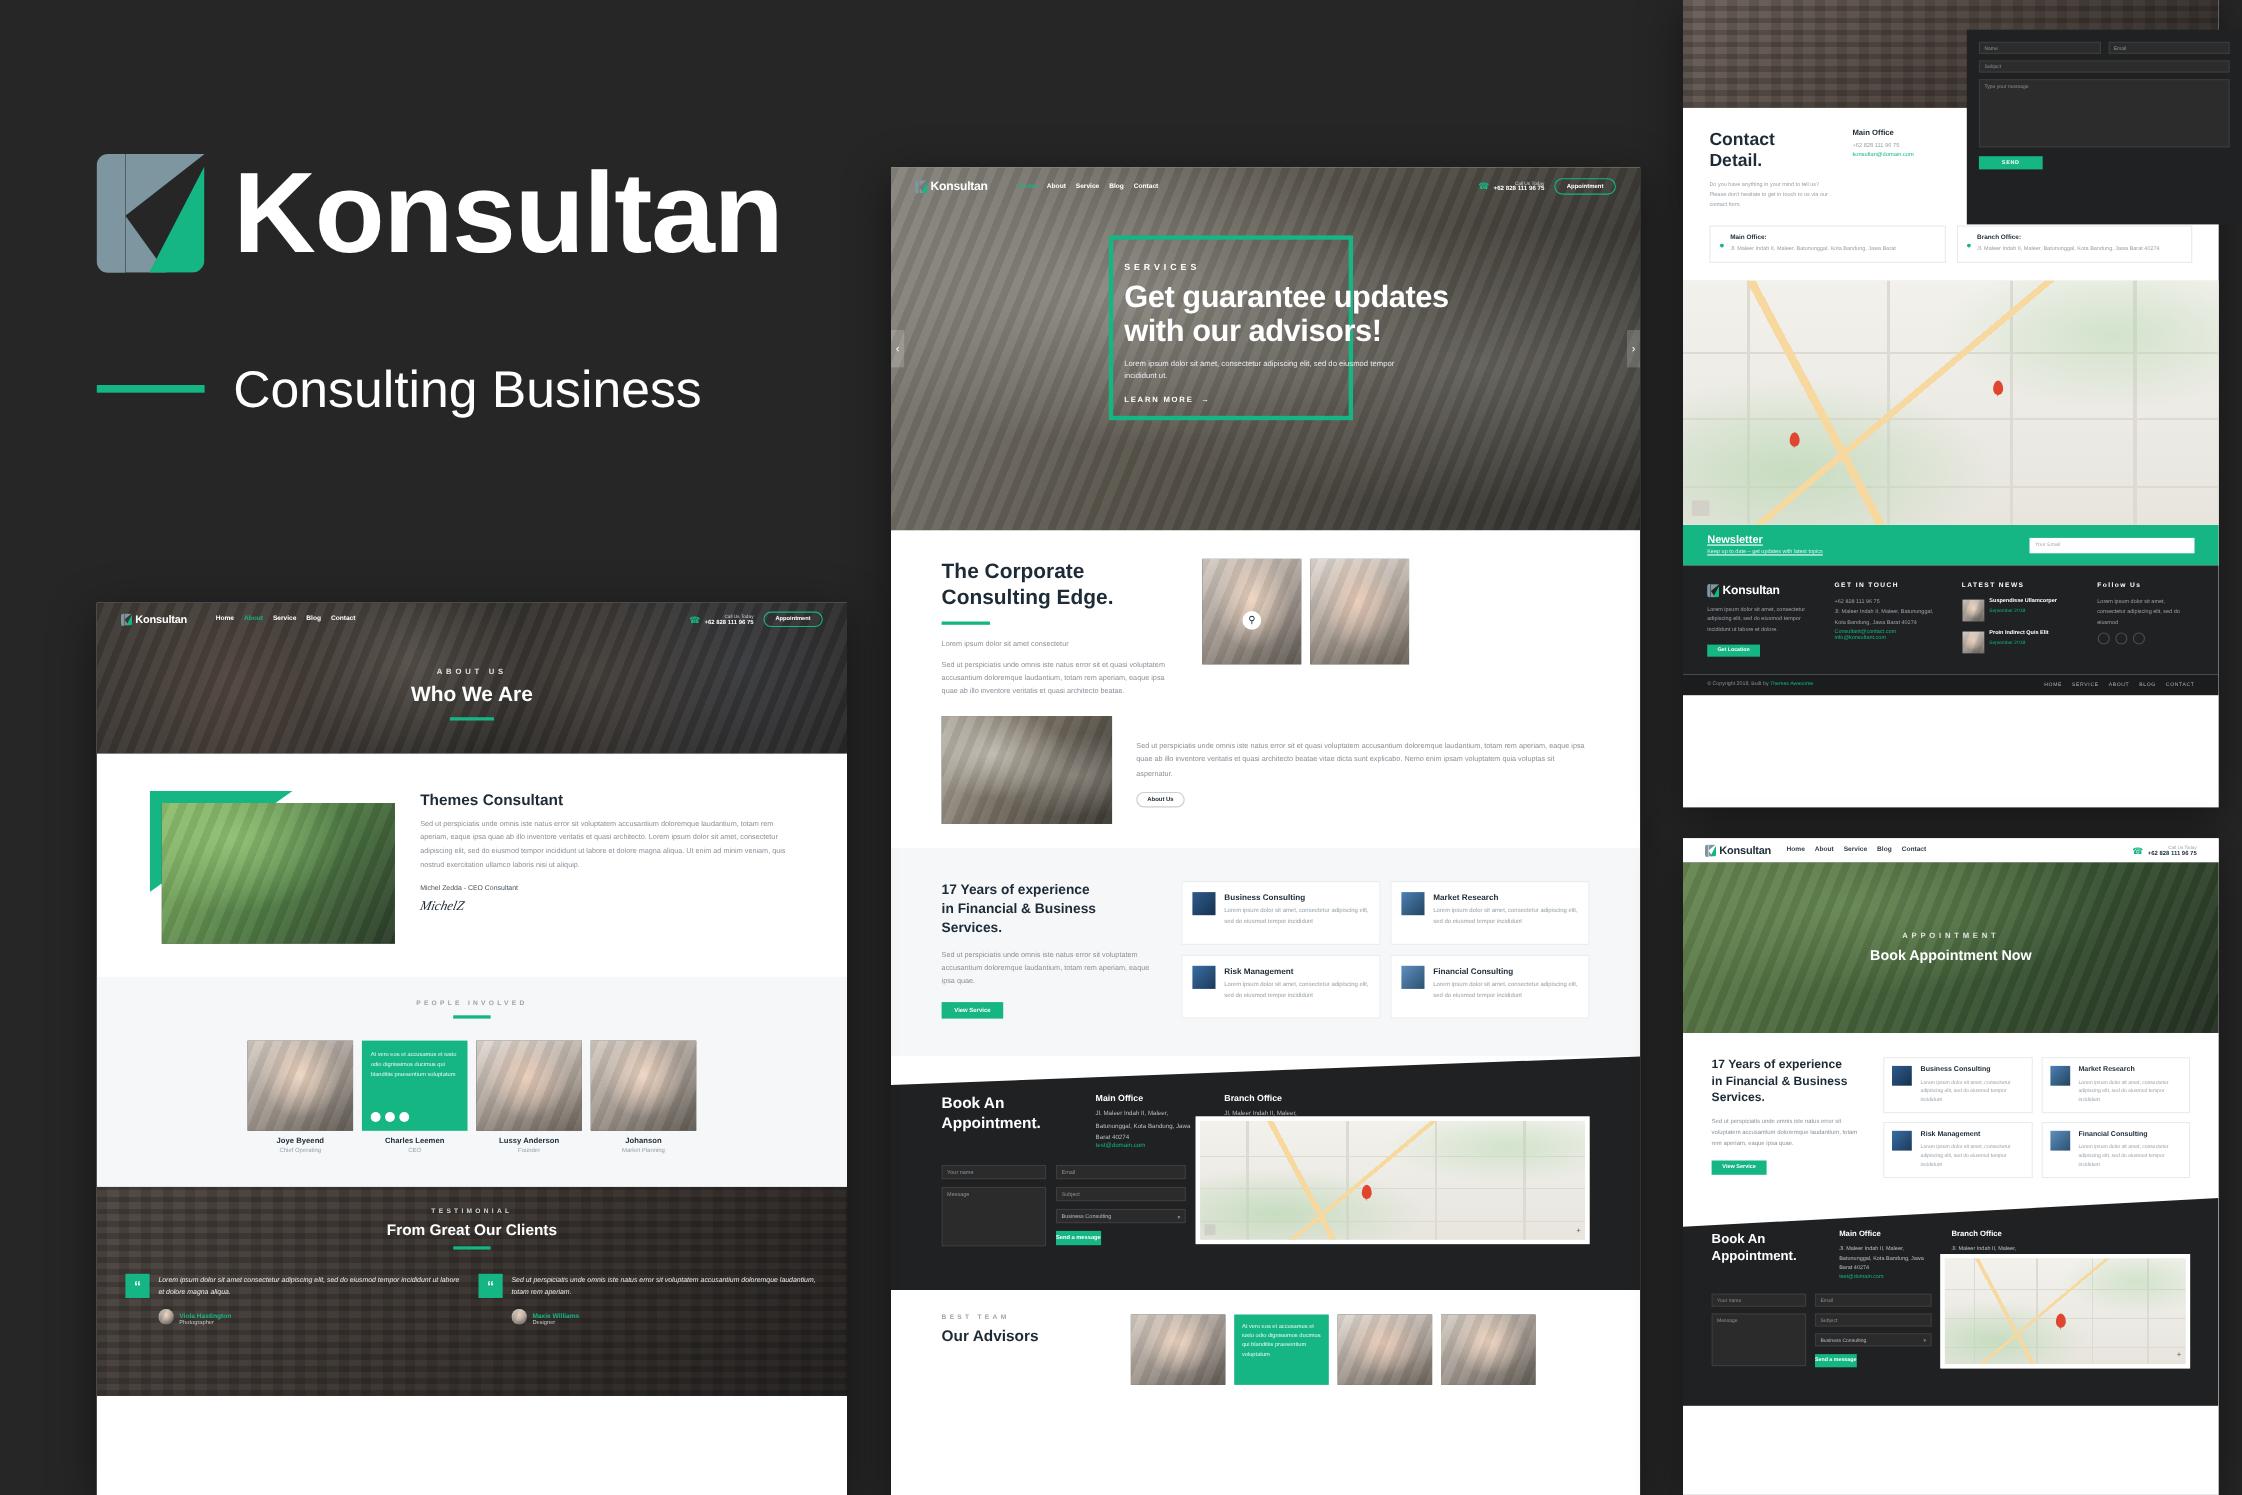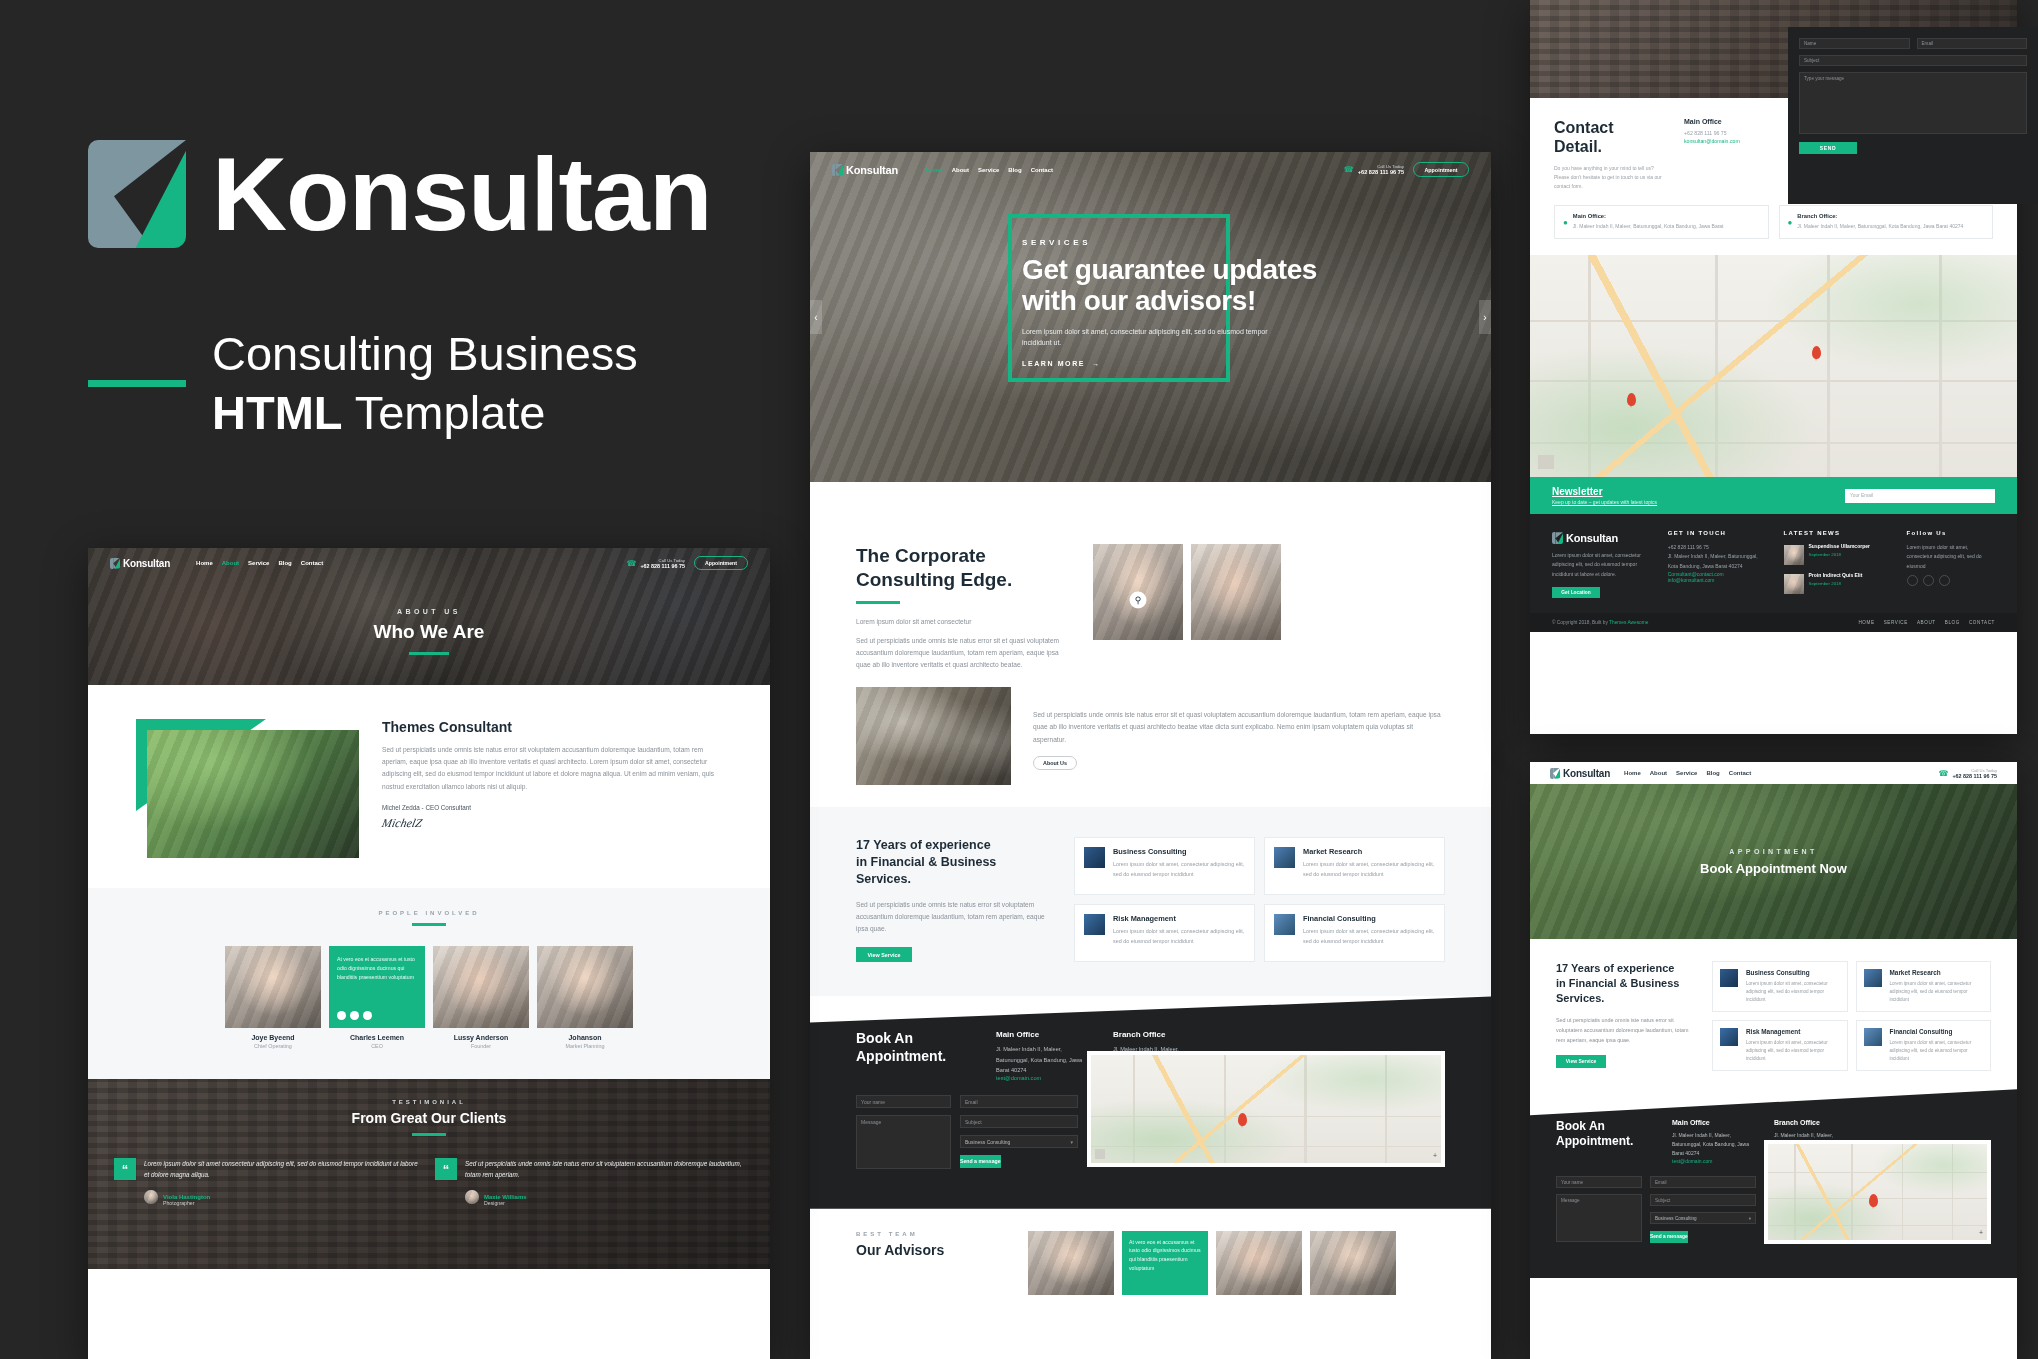--- a/index.html
+++ b/index.html
@@ -124,21 +124,21 @@
       background:rgba(255,255,255,.18); color:#fff; font-size:10px; display:flex; align-items:center;
       justify-content:center; z-index:4; }
   .hero-frame { position:absolute; left:198px; top:62px; width:222px; height:168px;
       border:4px solid #15b584; z-index:3; }
   .hero-copy { position:absolute; left:212px; top:86px; z-index:4; width:330px; }
   .eyebrow { font-size:8px; letter-spacing:3.6px; color:#fff; font-weight:600; }
   .hero-h1 { font-size:28px; line-height:1.12; font-weight:bold; color:#fff; margin-top:7px; letter-spacing:-.4px; }
   .hero-p { font-size:7px; color:#e9ecee; line-height:1.65; margin-top:9px; width:270px; }
   .learnmore { font-size:7px; letter-spacing:1.6px; color:#fff; font-weight:700; margin-top:11px; }
 
-  .sec { padding:0 46px;margin-top:36px; }
+  .sec { padding:0 46px; }
   .edge-title { font-size:19px; font-weight:bold; color:#1d2b36; line-height:1.25; }
   .edge-rule { width:44px; height:3px; background:#15b584; margin:9px 0 12px; }
   .body-sm { font-size:6.6px; line-height:1.85; color:#8a9299; }
 
   .stats-band { background:#f5f7f9; padding:30px 46px 34px; }
   .svc-card { background:#fff; border:1px solid #e9ecef; padding:9px 9px 10px; display:flex; gap:8px; }
   .svc-ic { width:21px; height:21px; flex:0 0 auto; position:relative; }
   .svc-ic.i1{background:linear-gradient(135deg,#2f5b8c,#16324f);}
   .svc-ic.i2{background:linear-gradient(135deg,#4e7fb5,#23455f);}
   .svc-ic.i3{background:linear-gradient(135deg,#3a6ea5,#1b3a58);}
@@ -249,21 +249,20 @@
         <span class="bar"></span>
           <span class="tri-grey"></span>
           <span class="tri-green"></span>
       </div>
       <div class="logo-word">Konsultan</div>
     </div>
     <div class="rule-row">
       <span class="green-rule"></span>
       <div class="tag-lines">
         <div>Consulting Business</div>
-        <div><span class="b">HTML</span><span> Template</span></div>
       </div>
     </div>
   </div>
 
   <div class="mock" id="center-mock">
 
     <div class="hero ph office">
       <div class="ph-overlay" style="background:rgba(20,22,24,.30)"></div>
       <div class="hero-nav">
         <div class="mini-logo">

